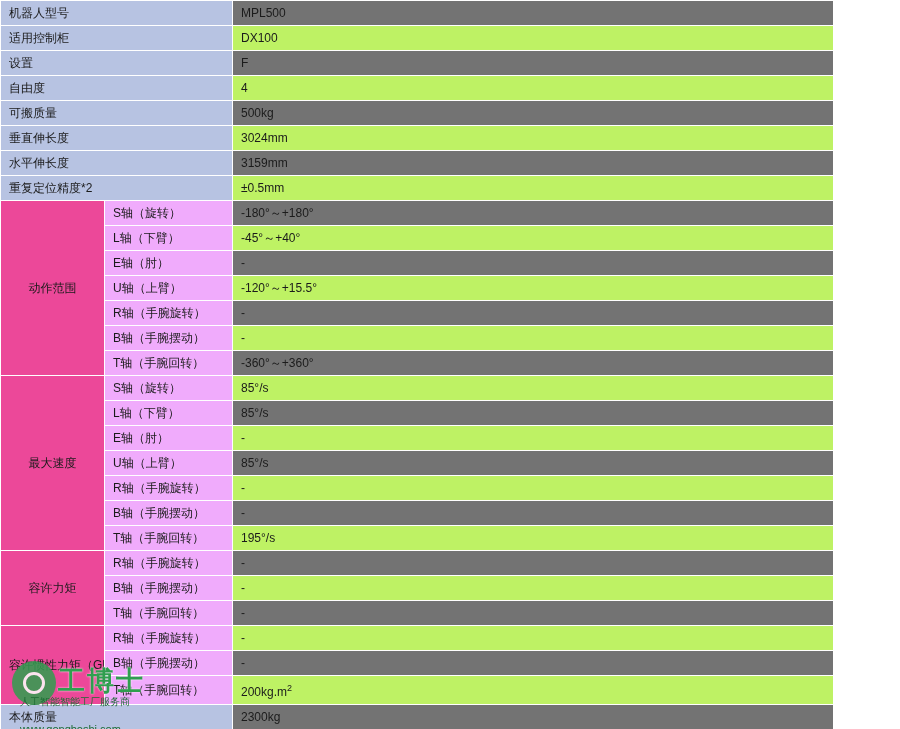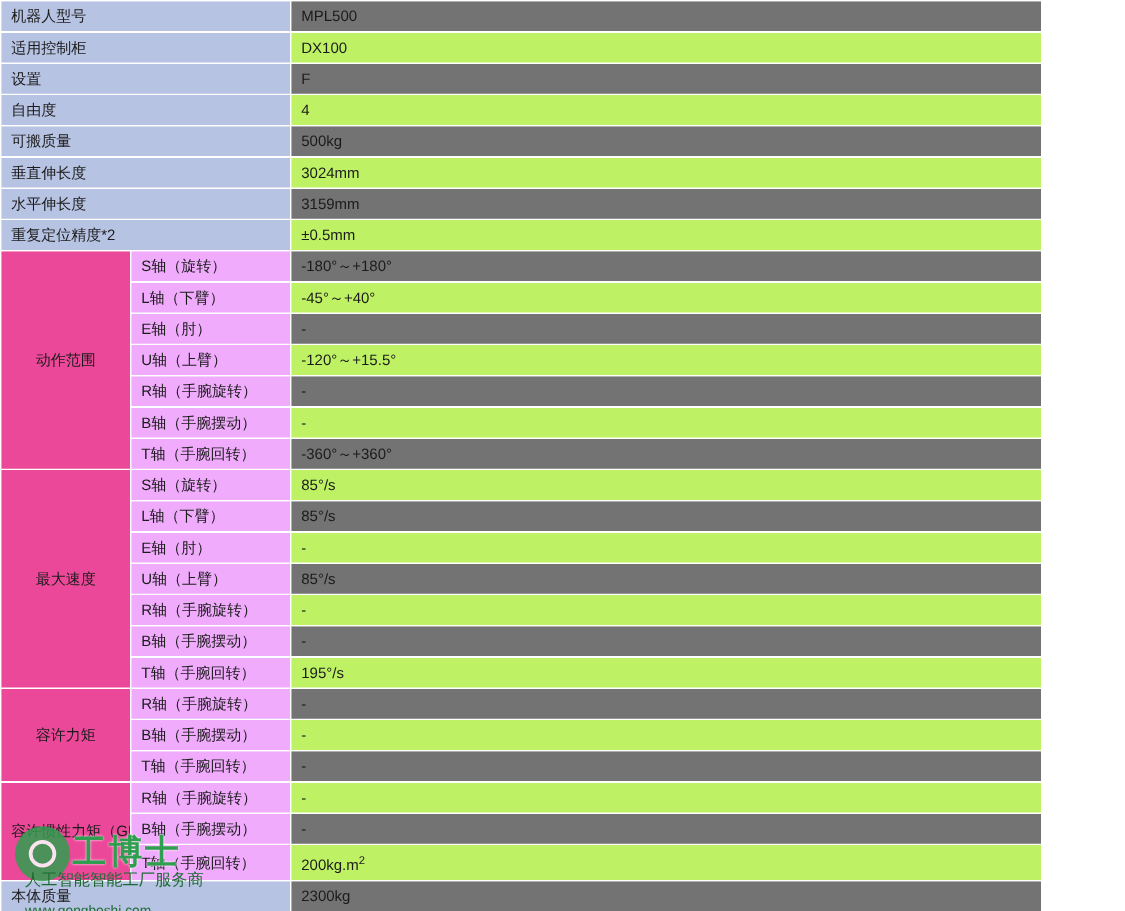--- a/index.html
+++ b/index.html
@@ -92,21 +92,21 @@
     font-size: 27px;
     font-weight: bold;
     color: #2f9e4f;
     letter-spacing: 2px;
     text-shadow: 0 0 2px #ffffff;
   }
   .wm-sub {
     position: absolute;
     left: 20px;
     top: 42px;
-    font-size: 13px;
+    font-size: 10px;
     color: #1d6b34;
   }
   .wm-url {
     position: absolute;
     left: 20px;
     top: 70px;
     font-size: 11px;
     color: #1d6b34;
   }
 </style>

